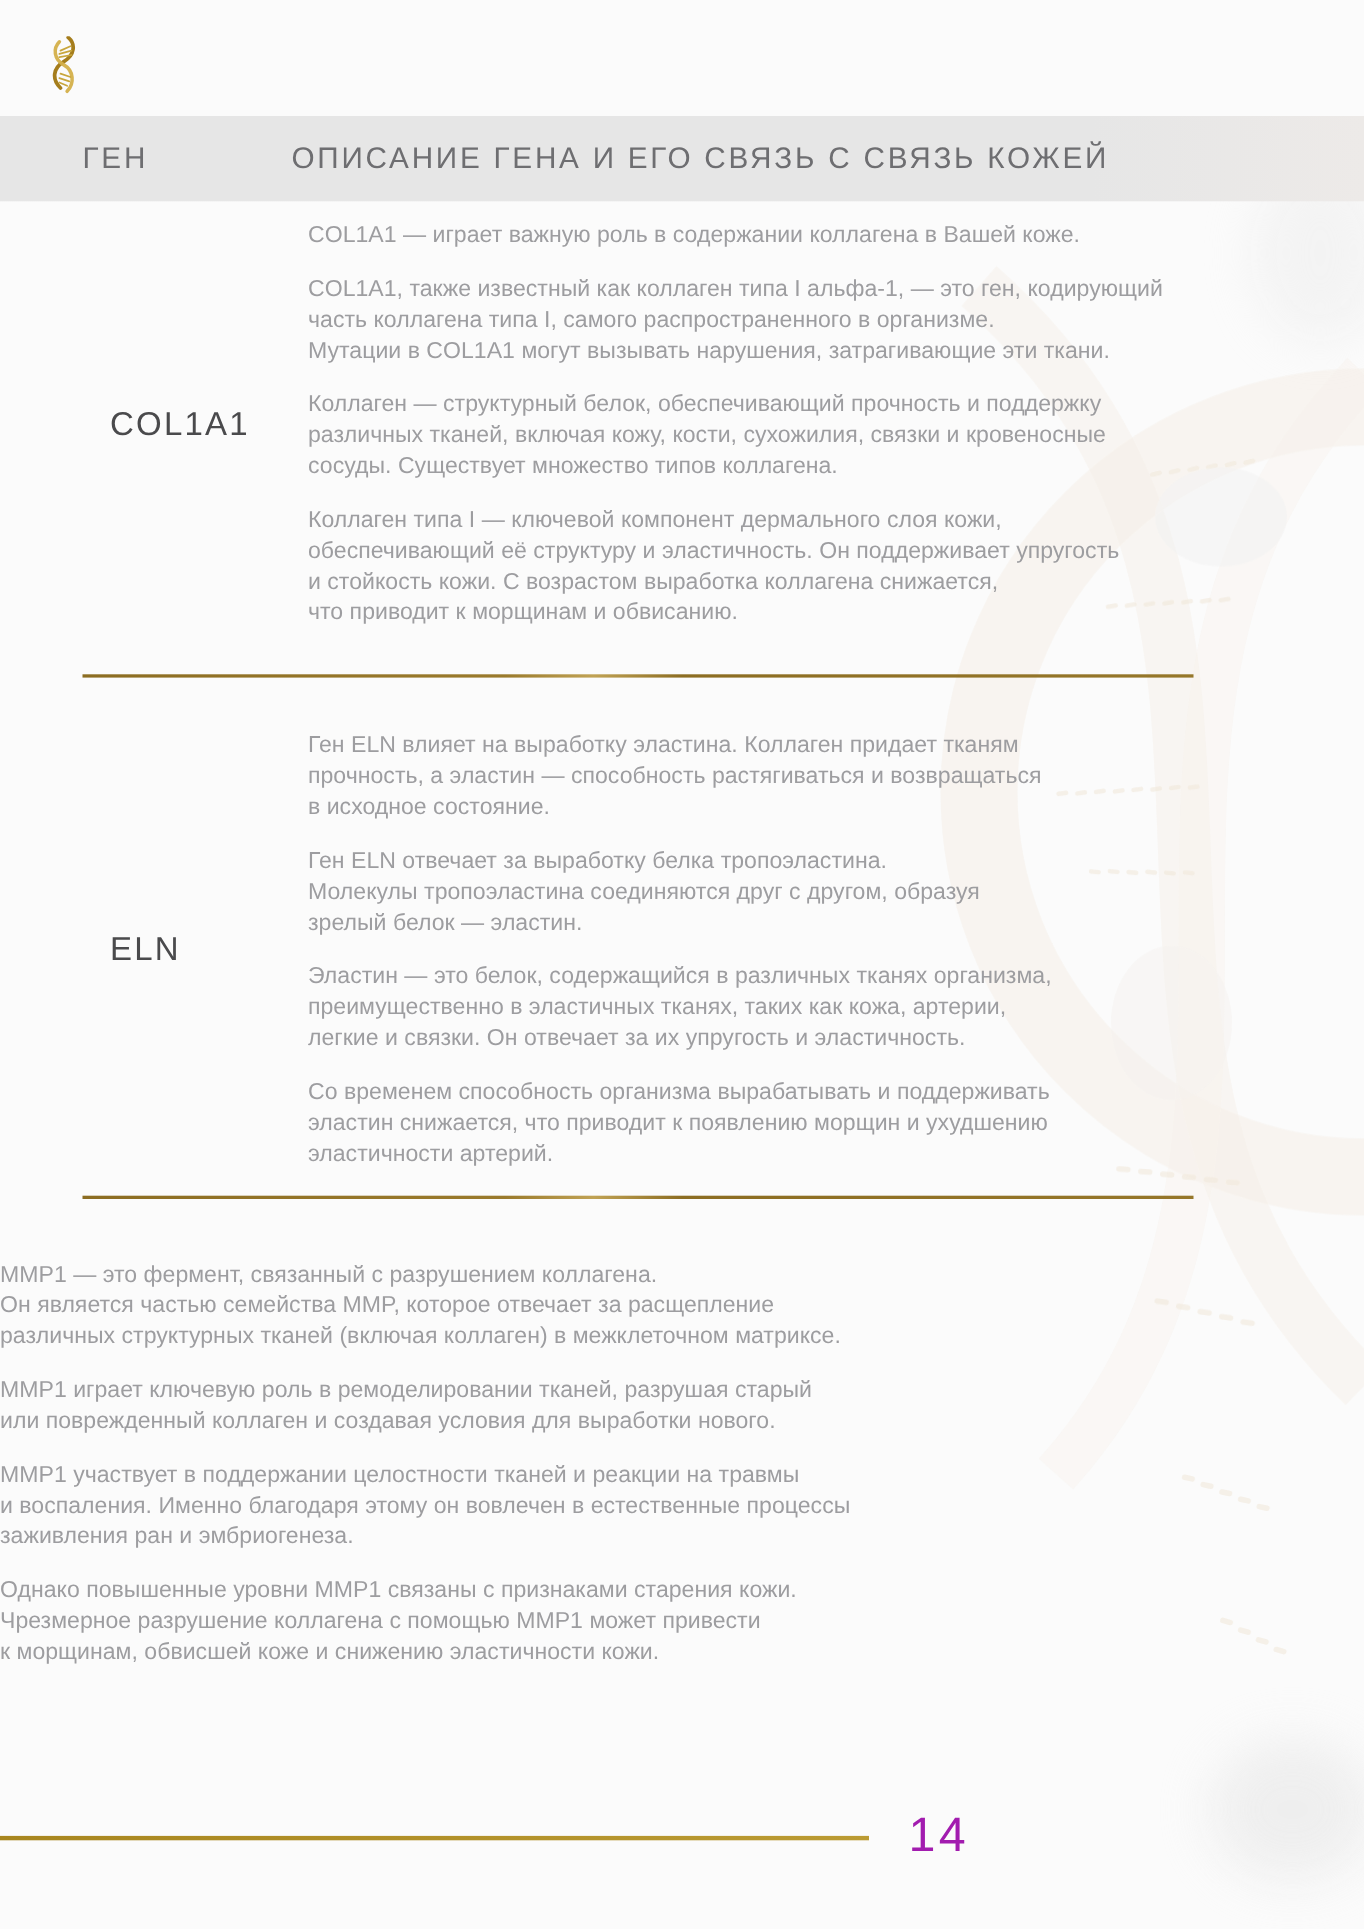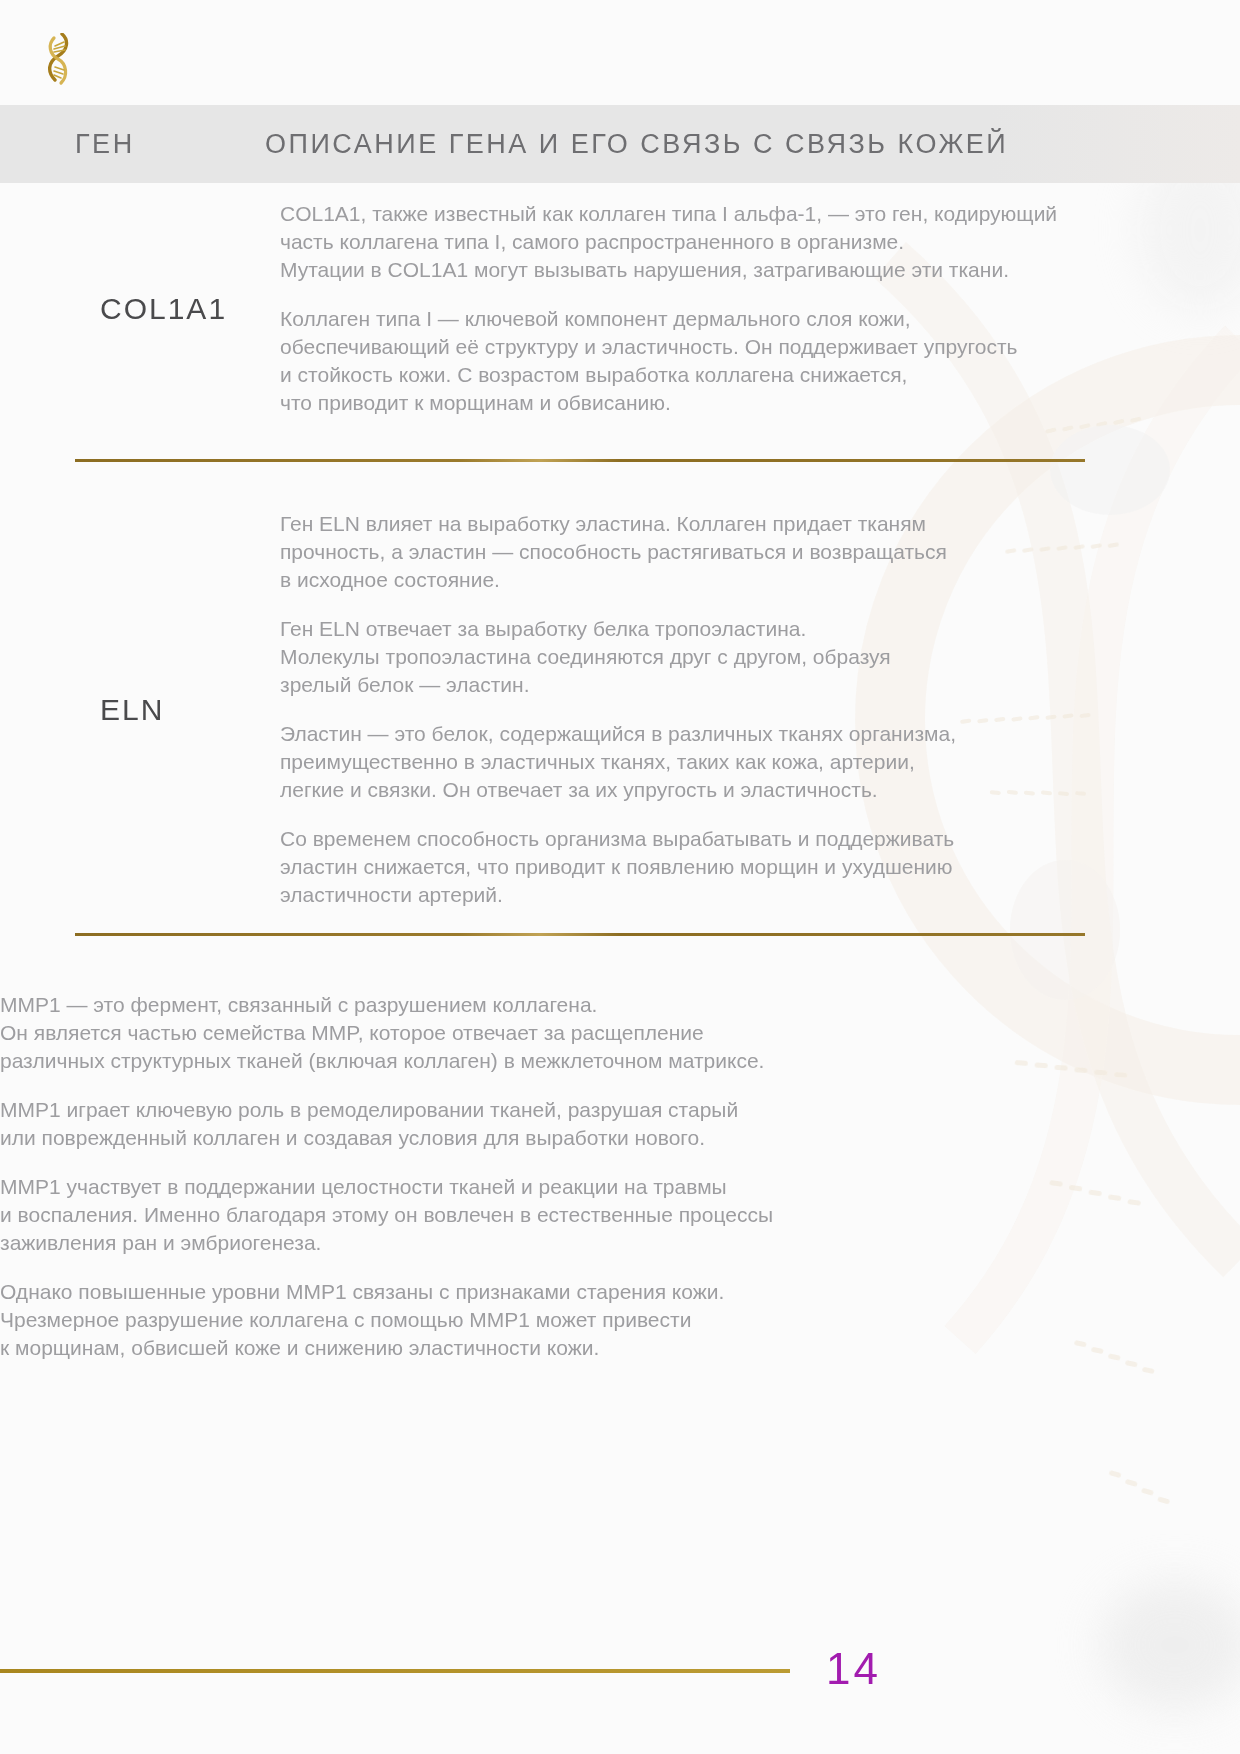--- a/index.html
+++ b/index.html
@@ -164,23 +164,27 @@
   <div class="header-bar">
     <span class="header-col-gene">ГЕН</span>
     <span class="header-col-desc">ОПИСАНИЕ ГЕНА И ЕГО СВЯЗЬ С СВЯЗЬ КОЖЕЙ</span>
   </div>
 
   <div class="content">
 
     <div class="section s1">
       <div class="label-col">COL1A1</div>
       <div class="text-col">
+        <p>COL1A1 — играет важную роль в содержании коллагена в Вашей коже.</p>
         <p>COL1A1, также известный как коллаген типа I альфа-1, — это ген, кодирующий
 часть коллагена типа I, самого распространенного в организме.
 Мутации в COL1A1 могут вызывать нарушения, затрагивающие эти ткани.</p>
+        <p>Коллаген — структурный белок, обеспечивающий прочность и поддержку
+различных тканей, включая кожу, кости, сухожилия, связки и кровеносные
+сосуды. Существует множество типов коллагена.</p>
         <p>Коллаген типа I — ключевой компонент дермального слоя кожи,
 обеспечивающий её структуру и эластичность. Он поддерживает упругость
 и стойкость кожи. С возрастом выработка коллагена снижается,
 что приводит к морщинам и обвисанию.</p>
       </div>
     </div>
 
     <div class="divider"></div>
 
     <div class="section s2">

